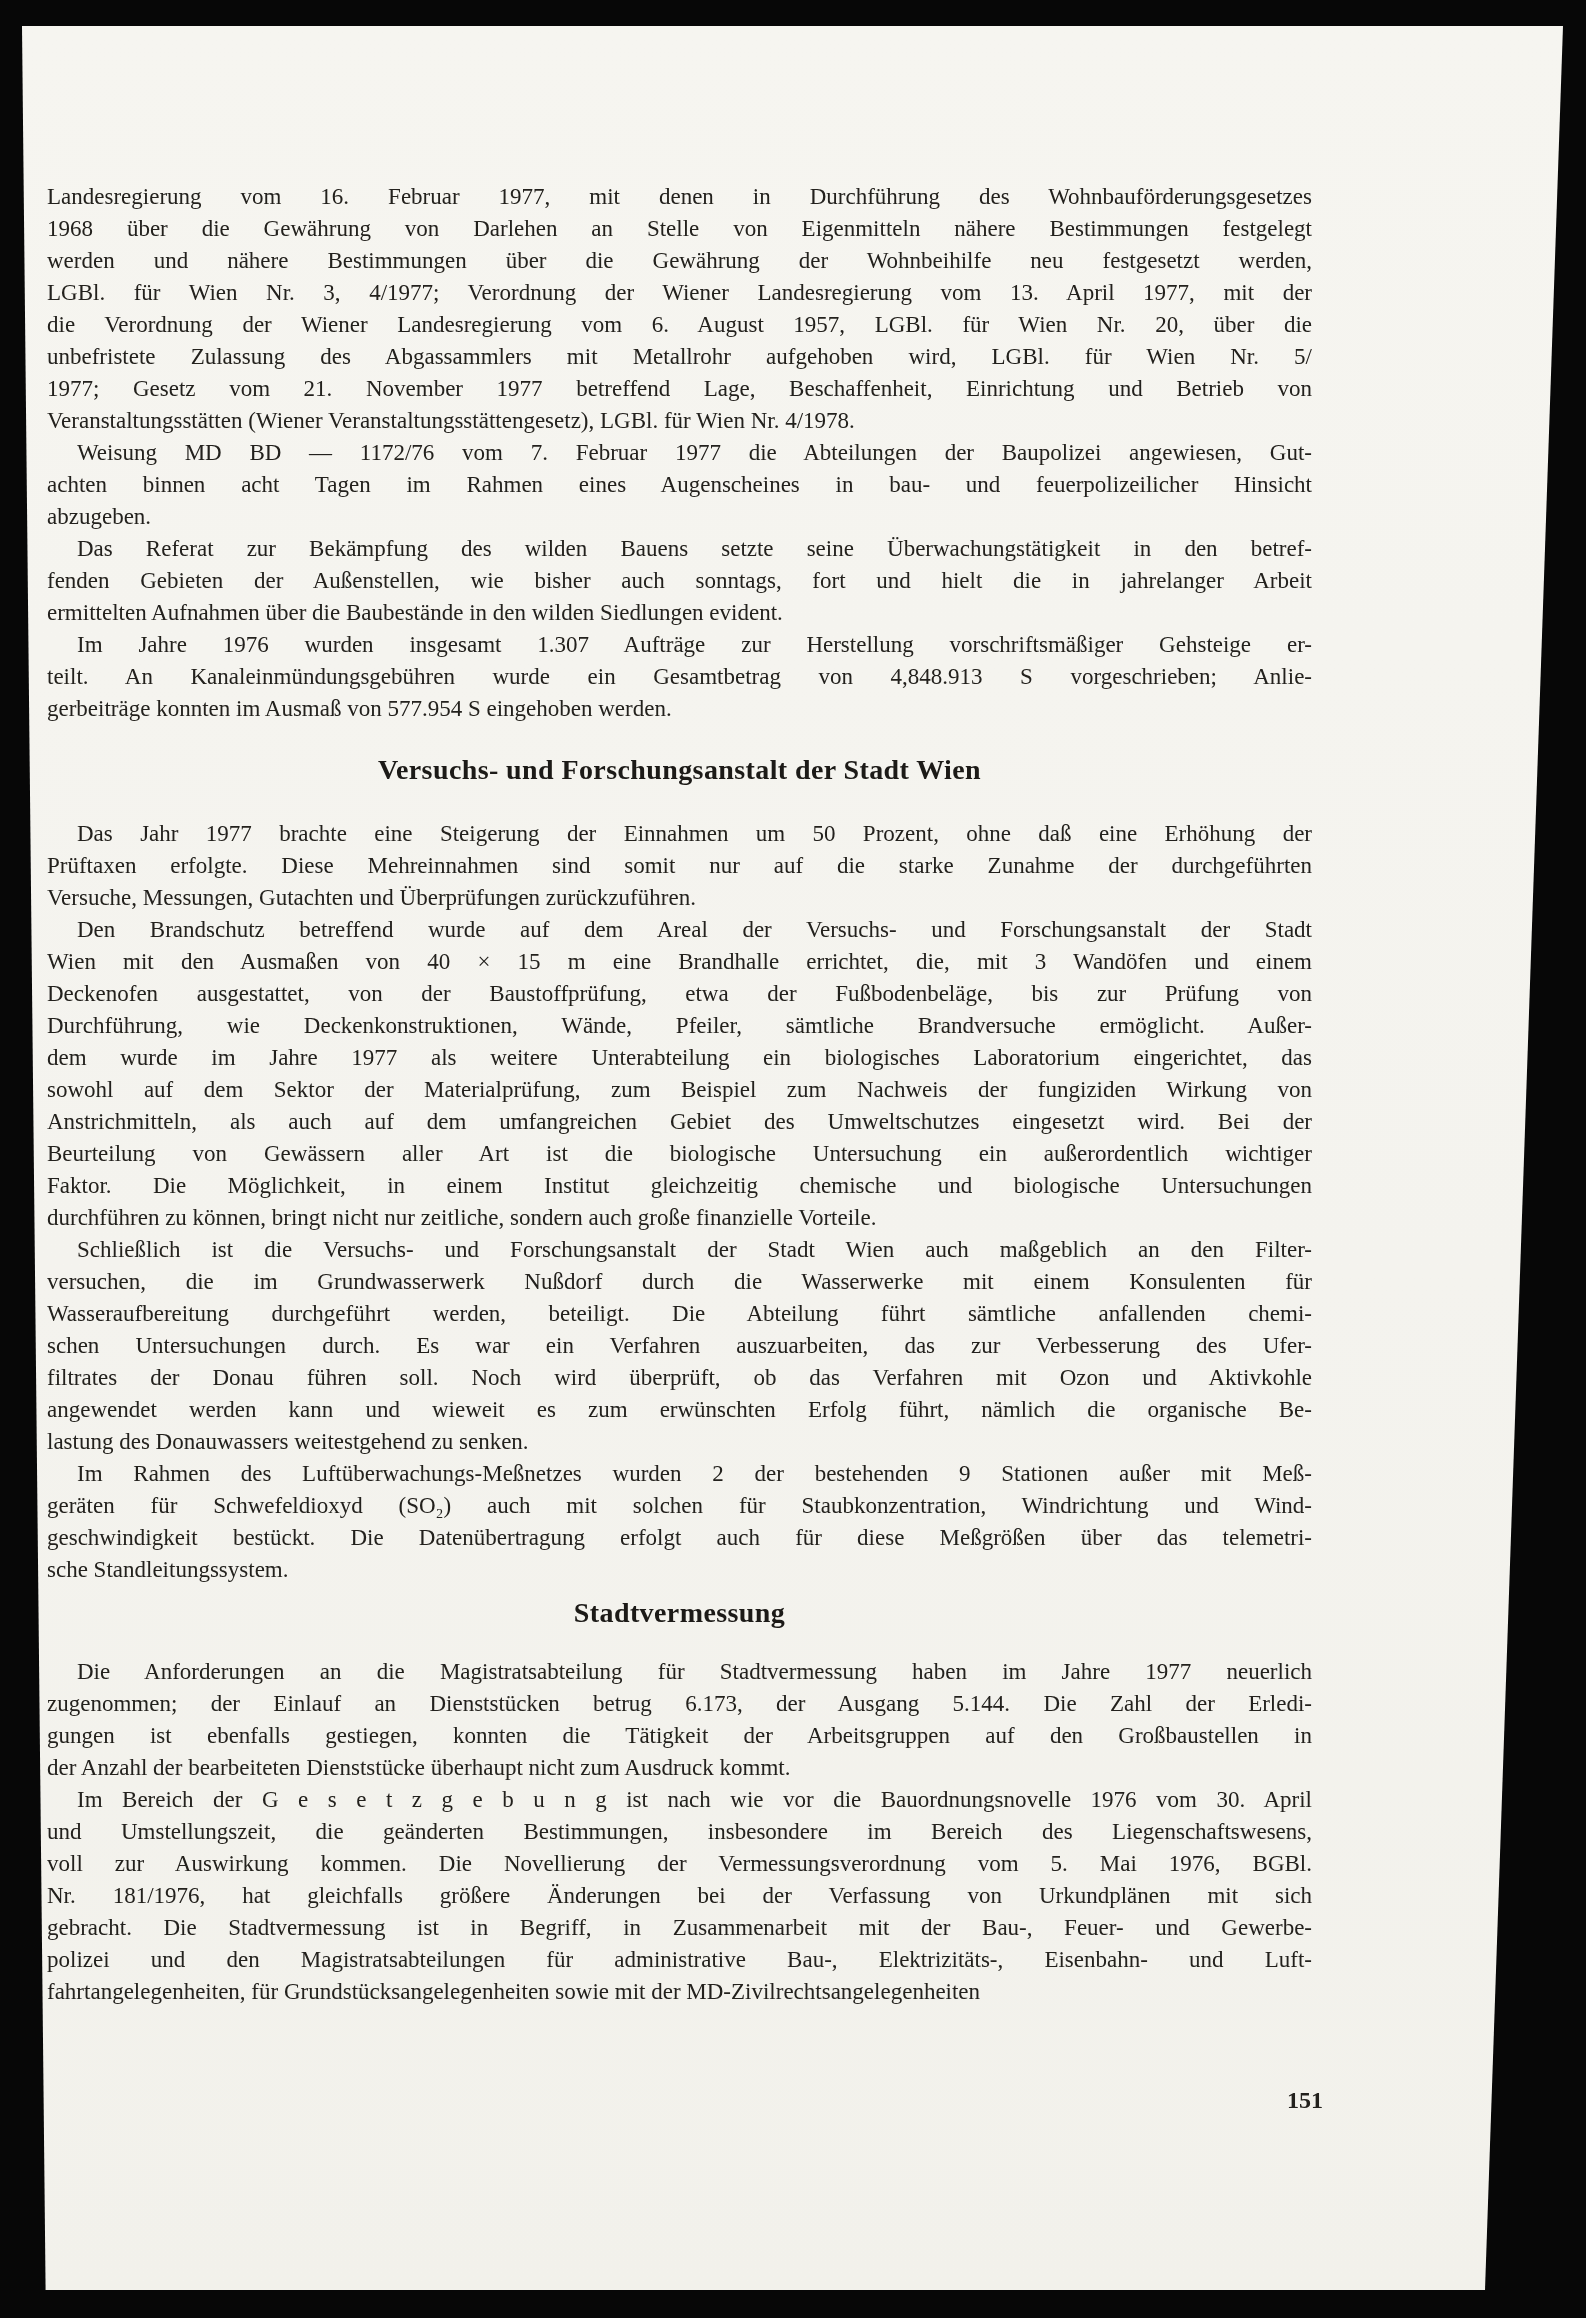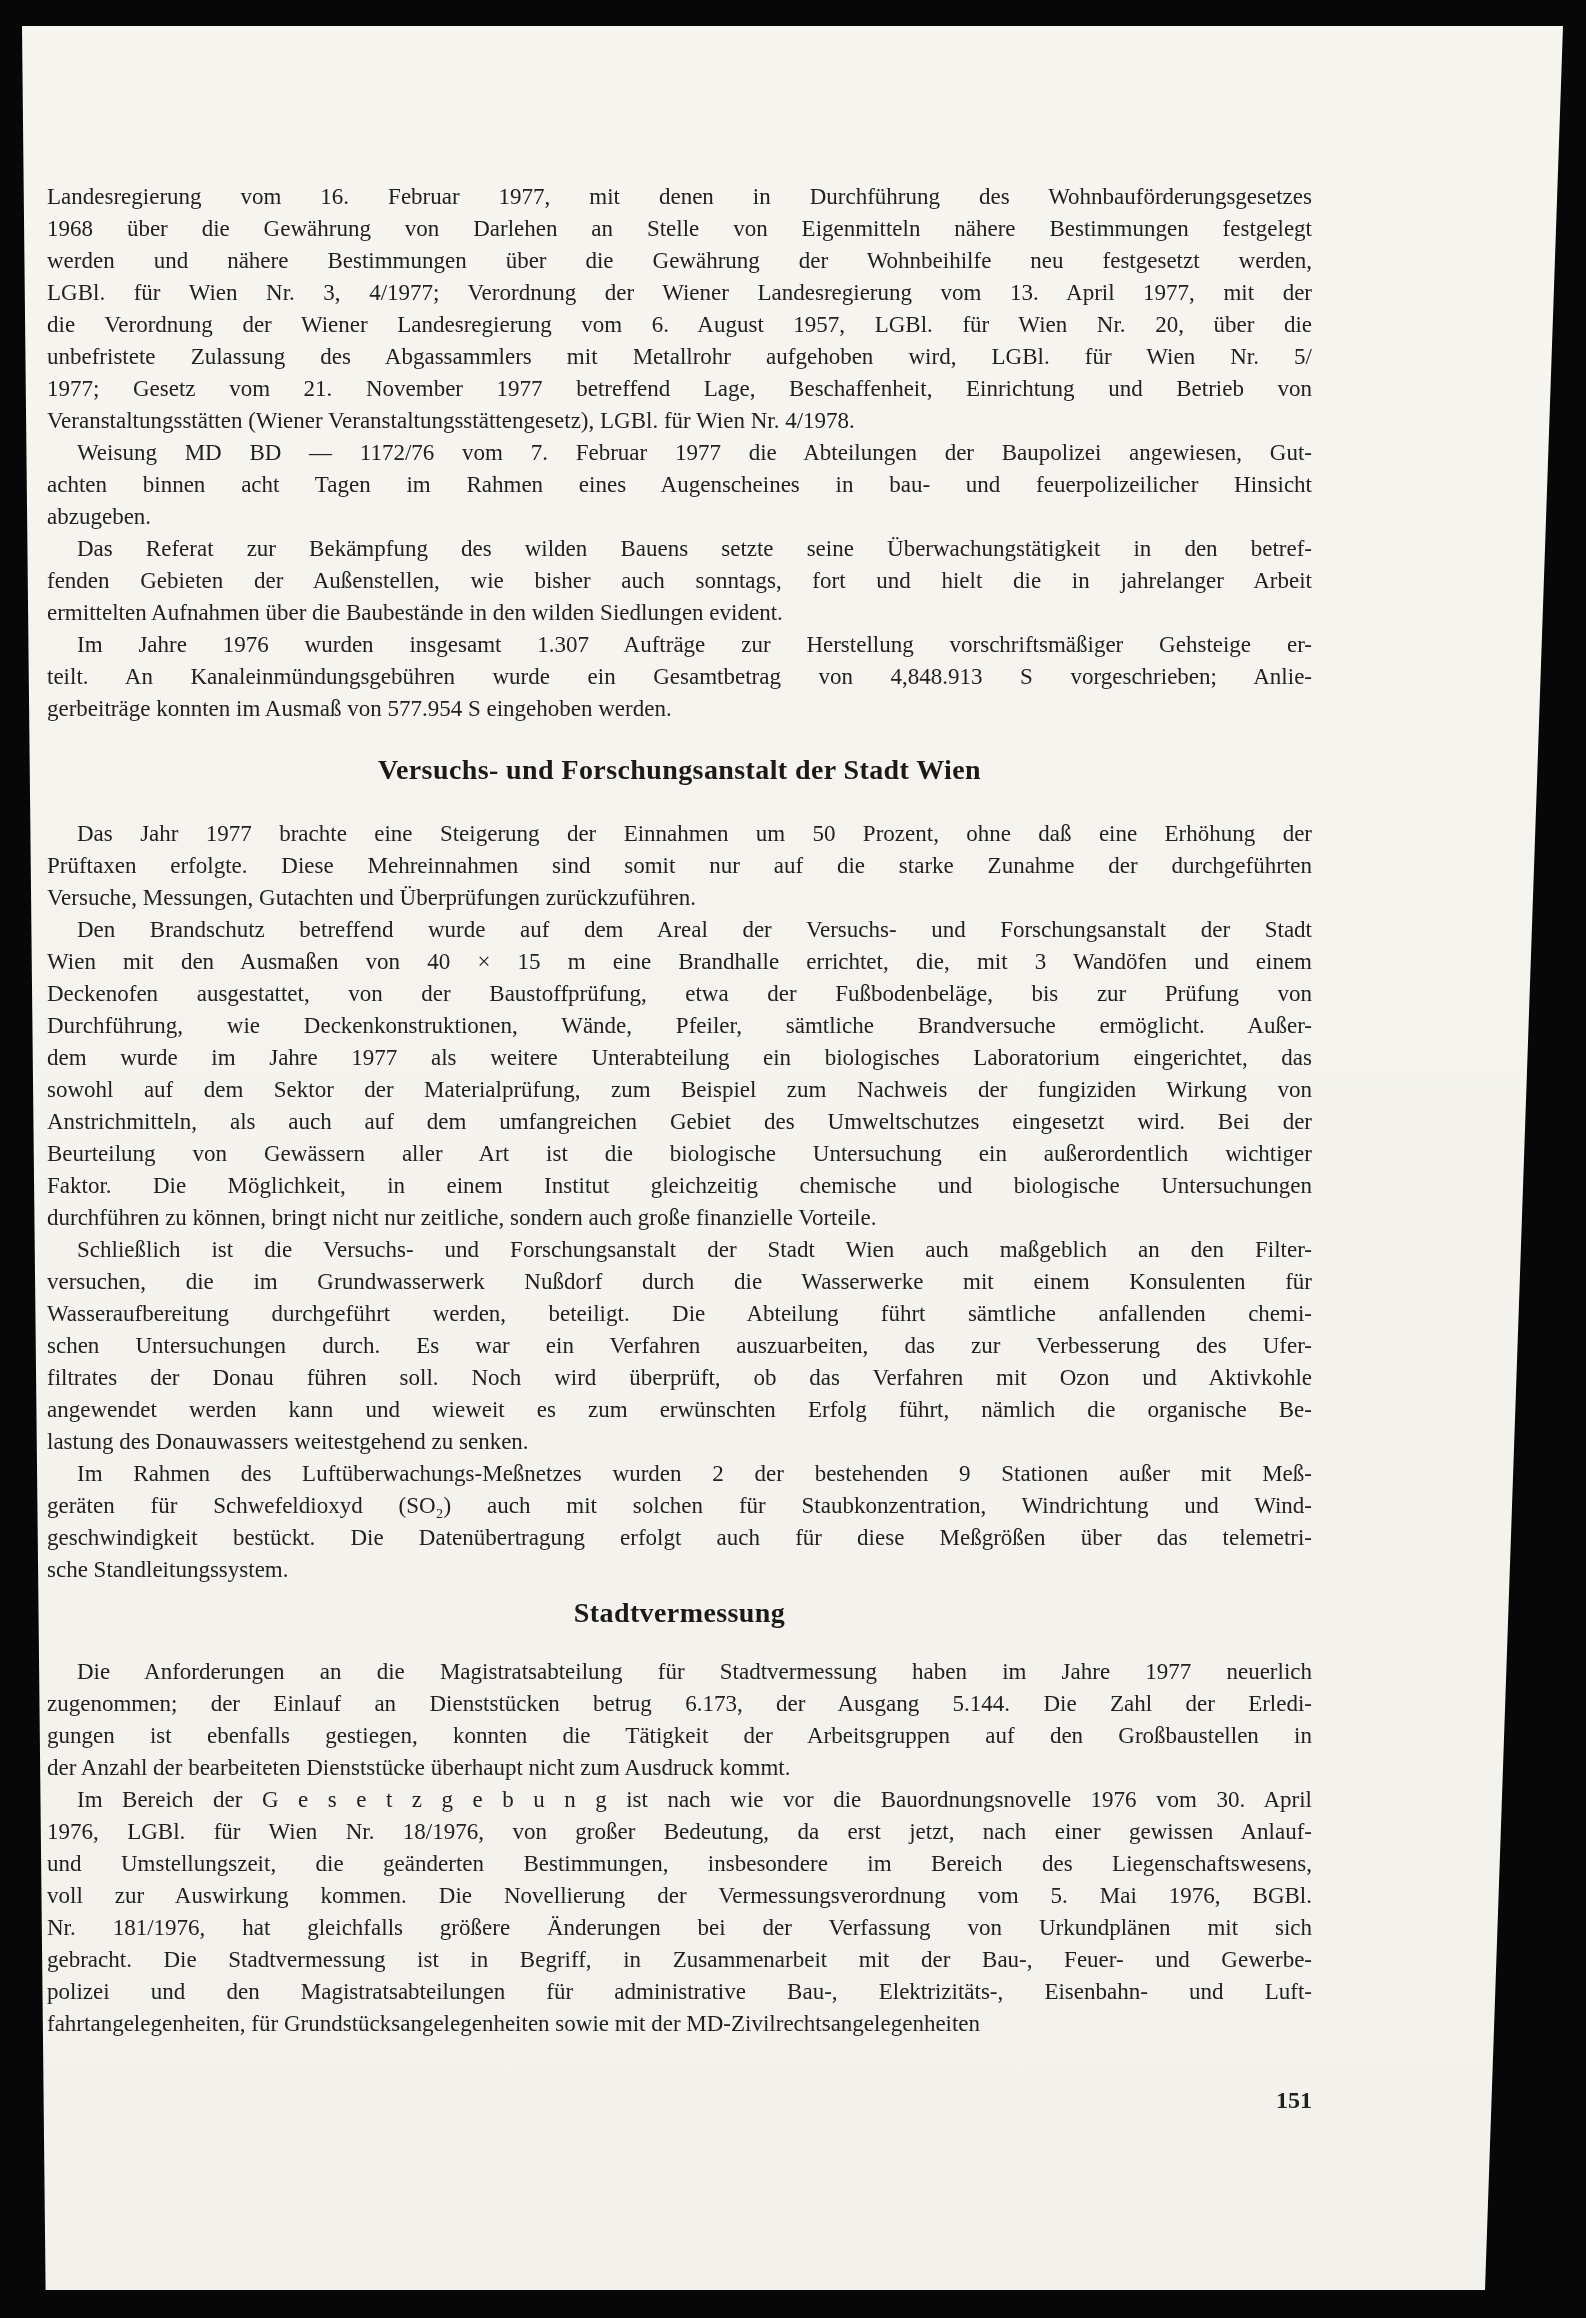--- a/index.html
+++ b/index.html
@@ -55,21 +55,21 @@
     line-height: 41px;
     font-weight: 700;
     text-align: center;
     color: #1c1a17;
     letter-spacing: 0.4px;
   }
   .heading.h1 { margin: 23.6px 0 28px 0; }
   .heading.h2 { margin: 6.3px 0 23.6px 0; }
   .page-number {
     position: absolute;
-    left: 25px;
+    left: 36px;
     top: 2061px;
     width: 1265px;
     text-align: right;
     font-size: 24px;
     font-weight: 700;
     color: #23211d;
   }
 </style>
 </head>
 <body>
@@ -138,21 +138,20 @@
       </div>
       <div class="heading h2">Stadtvermessung</div>
       <div class="para indent">
         <div class="line">Die Anforderungen an die Magistratsabteilung für Stadtvermessung haben im Jahre 1977 neuerlich</div>
         <div class="line">zugenommen; der Einlauf an Dienststücken betrug 6.173, der Ausgang 5.144. Die Zahl der Erledi-</div>
         <div class="line">gungen ist ebenfalls gestiegen, konnten die Tätigkeit der Arbeitsgruppen auf den Großbaustellen in</div>
         <div class="line last">der Anzahl der bearbeiteten Dienststücke überhaupt nicht zum Ausdruck kommt.</div>
       </div>
       <div class="para indent">
         <div class="line">Im Bereich der G e s e t z g e b u n g ist nach wie vor die Bauordnungsnovelle 1976 vom 30. April</div>
-        <div class="line">1976, LGBl. für Wien Nr. 18/1976, von großer Bedeutung, da erst jetzt, nach einer gewissen Anlauf-</div>
         <div class="line">und Umstellungszeit, die geänderten Bestimmungen, insbesondere im Bereich des Liegenschaftswesens,</div>
         <div class="line">voll zur Auswirkung kommen. Die Novellierung der Vermessungsverordnung vom 5. Mai 1976, BGBl.</div>
         <div class="line">Nr. 181/1976, hat gleichfalls größere Änderungen bei der Verfassung von Urkundplänen mit sich</div>
         <div class="line">gebracht. Die Stadtvermessung ist in Begriff, in Zusammenarbeit mit der Bau-, Feuer- und Gewerbe-</div>
         <div class="line">polizei und den Magistratsabteilungen für administrative Bau-, Elektrizitäts-, Eisenbahn- und Luft-</div>
         <div class="line last">fahrtangelegenheiten, für Grundstücksangelegenheiten sowie mit der MD-Zivilrechtsangelegenheiten</div>
       </div>
     </div>
   <div class="page-number">151</div>
 </div>

